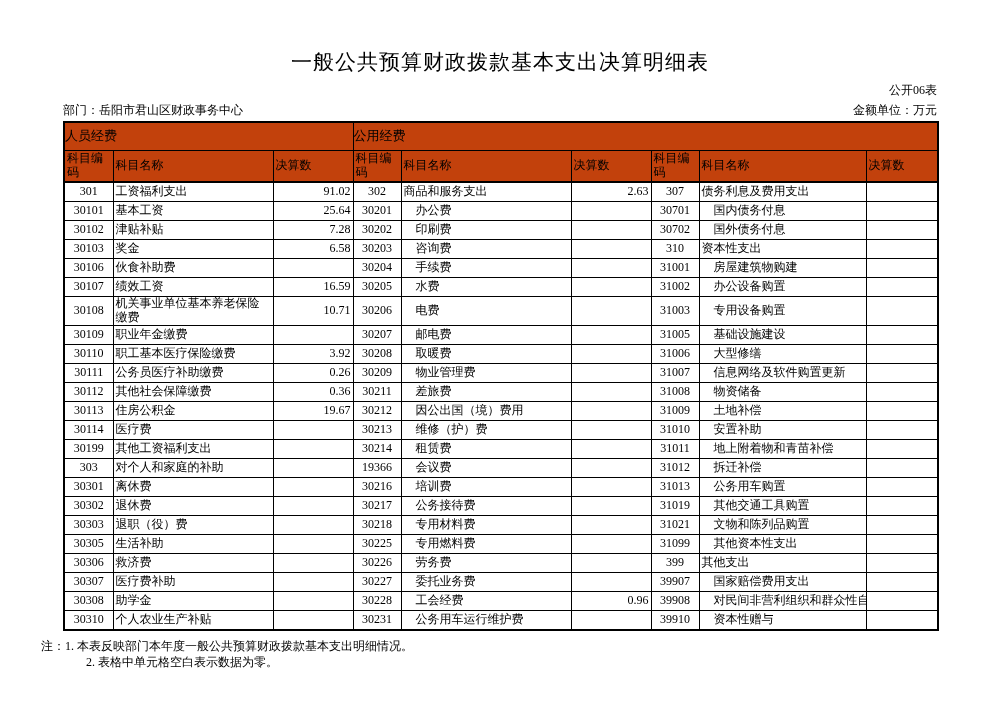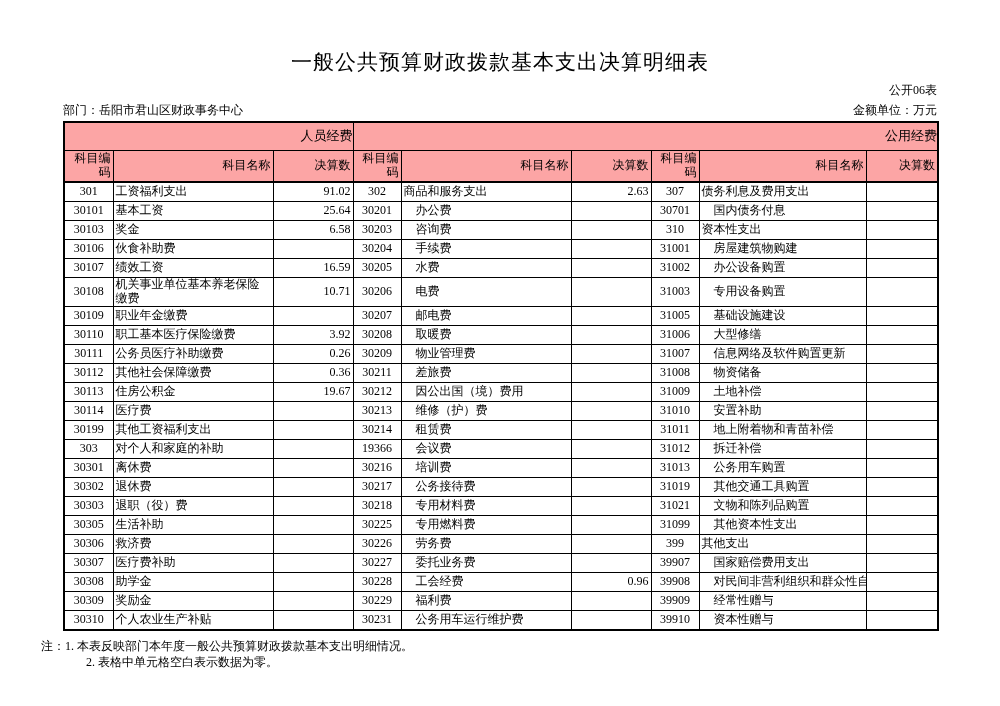--- a/index.html
+++ b/index.html
@@ -3,21 +3,21 @@
 <meta charset="utf-8">
 <style>
   html,body{margin:0;padding:0;background:#ffffff;}
   body{width:1000px;height:706px;font-family:"Liberation Serif","DejaVu Serif",serif;color:#000;}
   .page{position:relative;width:1000px;height:706px;overflow:hidden;}
   .title{padding-top:48px;text-align:center;font-size:21px;letter-spacing:1px;font-weight:500;}
   .code-line{width:874px;margin:6px auto 0 63px;text-align:right;font-size:12px;}
   .meta-line{width:874px;margin:3px auto 2px 63px;display:flex;justify-content:space-between;font-size:12px;}
   table.grid{margin-left:63px;width:874px;border-collapse:collapse;table-layout:fixed;font-size:12px;border:2px solid #000;}
   .grid th,.grid td{border:1px solid #000;padding:0;vertical-align:middle;}
-  .grid thead th{background:#fca5a5;font-weight:normal;text-align:right;line-height:1.15;}
+  .grid thead th{background:#c2410c;font-weight:normal;text-align:left;line-height:1.15;}
   .group-row th{height:27px;font-size:13px;}
   .cols-row th{height:30px;padding:0 2px;border-bottom:2px solid #000;}
   .grid tbody td{height:18px;line-height:1.15;background:#fff;}
   .grid td.code{text-align:center;overflow:hidden;white-space:nowrap;}
   .grid td.name{text-align:left;padding:0 2px;}
   .grid td.name.g1,.grid td.name.g2{white-space:nowrap;overflow:hidden;}
   .grid td.val{text-align:right;padding:0 2px;white-space:nowrap;overflow:hidden;}
   .notes{margin:7px 0 0 41px;font-size:12px;line-height:1.4;}
   .notes .note2{padding-left:45px;}
 </style>
@@ -81,20 +81,31 @@
           <td class="name g0">基本工资</td>
           <td class="val g0">25.64</td>
           <td class="code g1">30201</td>
           <td class="name g1">　办公费</td>
           <td class="val g1"></td>
           <td class="code g2">30701</td>
           <td class="name g2">　国内债务付息</td>
           <td class="val g2"></td>
         </tr>
         <tr>
+          <td class="code g0">30102</td>
+          <td class="name g0">津贴补贴</td>
+          <td class="val g0">7.28</td>
+          <td class="code g1">30202</td>
+          <td class="name g1">　印刷费</td>
+          <td class="val g1"></td>
+          <td class="code g2">30702</td>
+          <td class="name g2">　国外债务付息</td>
+          <td class="val g2"></td>
+        </tr>
+        <tr>
           <td class="code g0">30103</td>
           <td class="name g0">奖金</td>
           <td class="val g0">6.58</td>
           <td class="code g1">30203</td>
           <td class="name g1">　咨询费</td>
           <td class="val g1"></td>
           <td class="code g2">310</td>
           <td class="name g2">资本性支出</td>
           <td class="val g2"></td>
         </tr>
@@ -290,31 +301,20 @@
           <td class="name g0">助学金</td>
           <td class="val g0"></td>
           <td class="code g1">30228</td>
           <td class="name g1">　工会经费</td>
           <td class="val g1">0.96</td>
           <td class="code g2">39908</td>
           <td class="name g2">　对民间非营利组织和群众性自</td>
           <td class="val g2"></td>
         </tr>
         <tr>
-          <td class="code g0">30309</td>
-          <td class="name g0">奖励金</td>
-          <td class="val g0"></td>
-          <td class="code g1">30229</td>
-          <td class="name g1">　福利费</td>
-          <td class="val g1"></td>
-          <td class="code g2">39909</td>
-          <td class="name g2">　经常性赠与</td>
-          <td class="val g2"></td>
-        </tr>
-        <tr>
           <td class="code g0">30310</td>
           <td class="name g0">个人农业生产补贴</td>
           <td class="val g0"></td>
           <td class="code g1">30231</td>
           <td class="name g1">　公务用车运行维护费</td>
           <td class="val g1"></td>
           <td class="code g2">39910</td>
           <td class="name g2">　资本性赠与</td>
           <td class="val g2"></td>
         </tr>

